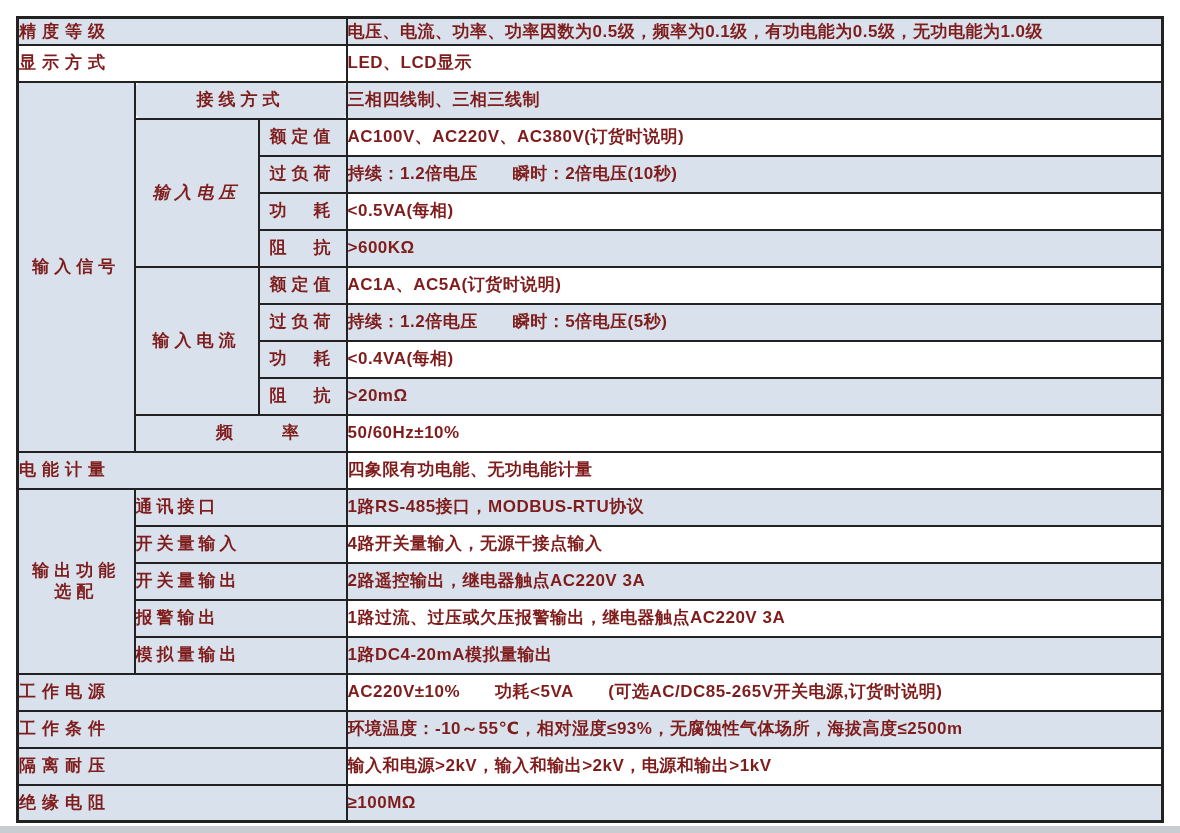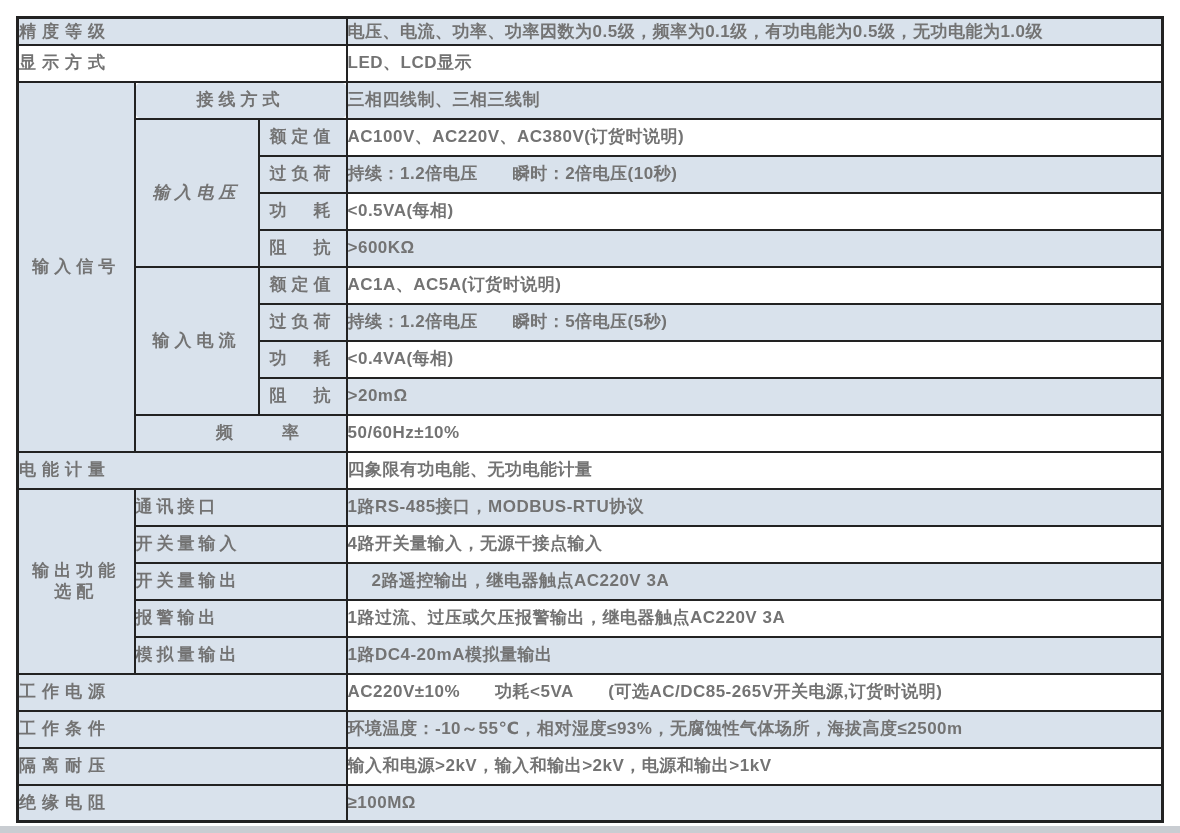--- a/index.html
+++ b/index.html
@@ -21,21 +21,21 @@
     position: absolute;
     left: 16px;
     top: 16px;
     width: 1148px;
     border-collapse: collapse;
     table-layout: fixed;
     border: 3px solid #222222;
   }
   table.spec td {
     border: 2px solid #222222;
-    color: #737373;
+    color: #7f1d1d;
     font-size: 17px;
     font-weight: 600;
     vertical-align: middle;
     white-space: pre-line;
     overflow: hidden;
     padding: 0;
     line-height: 1.25;
   }
   tr { height: 37px; }
   tr.first { height: 27px; }
@@ -143,21 +143,21 @@
 选配</td>
           <td colspan="2" class="sublabel" style="background-color: rgb(217, 226, 236);">通讯接口</td>
           <td class="value" style="background-color: rgb(217, 226, 236);">1路RS-485接口，MODBUS-RTU协议</td>
         </tr>
         <tr>
           <td colspan="2" class="sublabel" style="background-color: rgb(217, 226, 236);">开关量输入</td>
           <td class="value" style="background-color: rgb(255, 255, 255);">4路开关量输入，无源干接点输入</td>
         </tr>
         <tr>
           <td colspan="2" class="sublabel" style="background-color: rgb(217, 226, 236);">开关量输出</td>
-          <td class="value" style="background-color: rgb(217, 226, 236); padding-left: 24px;">2路遥控输出，继电器触点AC220V 3A</td>
+          <td class="value" style="background-color: rgb(217, 226, 236);">2路遥控输出，继电器触点AC220V 3A</td>
         </tr>
         <tr>
           <td colspan="2" class="sublabel" style="background-color: rgb(217, 226, 236);">报警输出</td>
           <td class="value" style="background-color: rgb(255, 255, 255);">1路过流、过压或欠压报警输出，继电器触点AC220V 3A</td>
         </tr>
         <tr>
           <td colspan="2" class="sublabel" style="background-color: rgb(217, 226, 236);">模拟量输出</td>
           <td class="value" style="background-color: rgb(217, 226, 236);">1路DC4-20mA模拟量输出</td>
         </tr>
         <tr>

